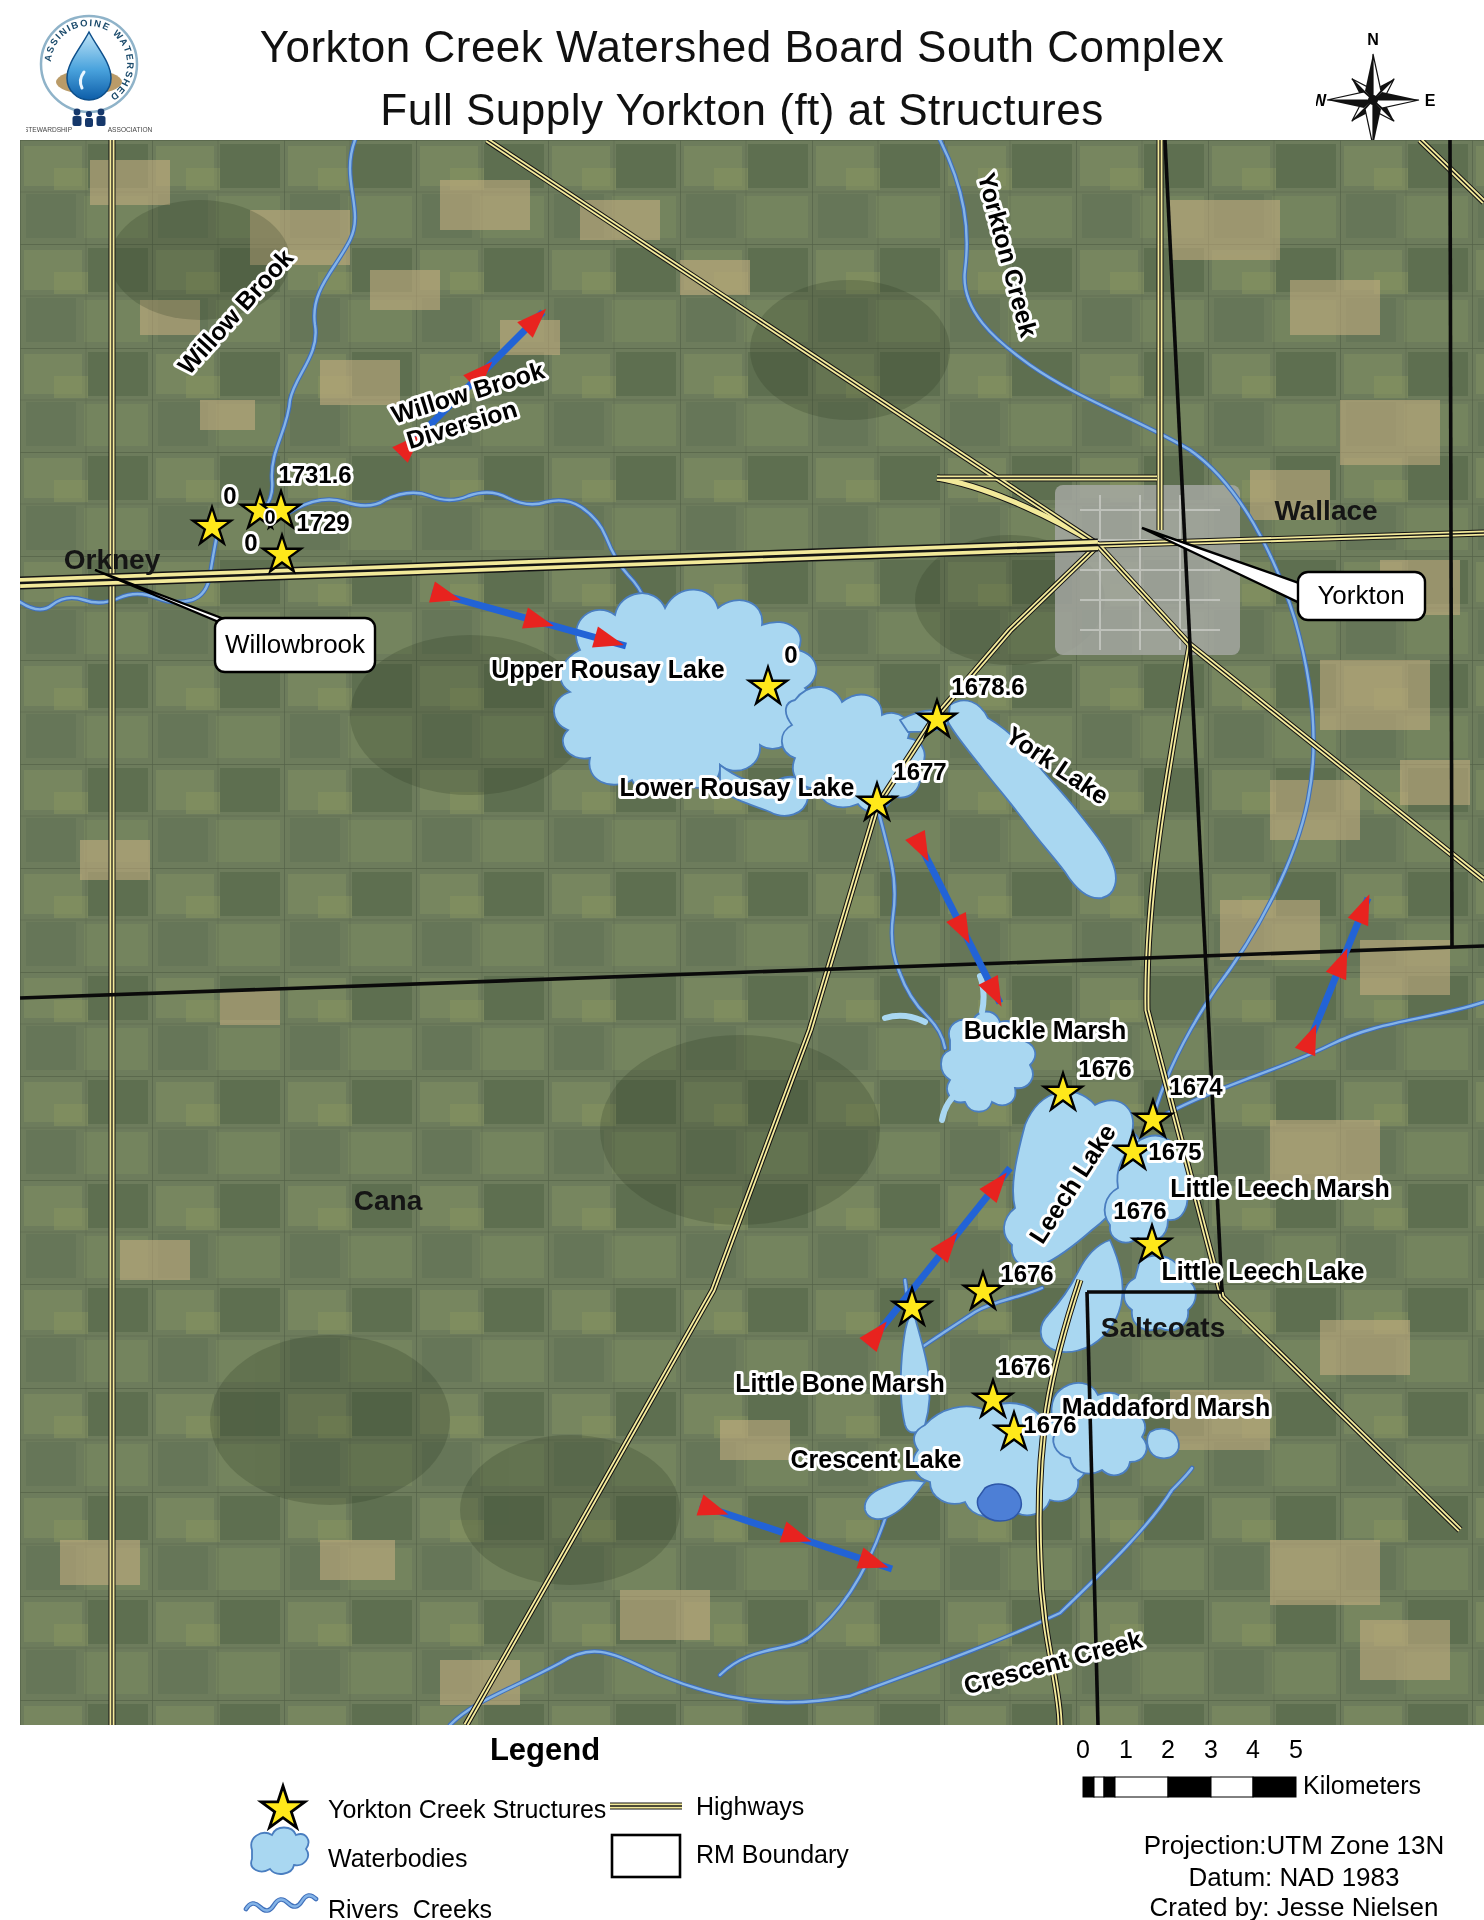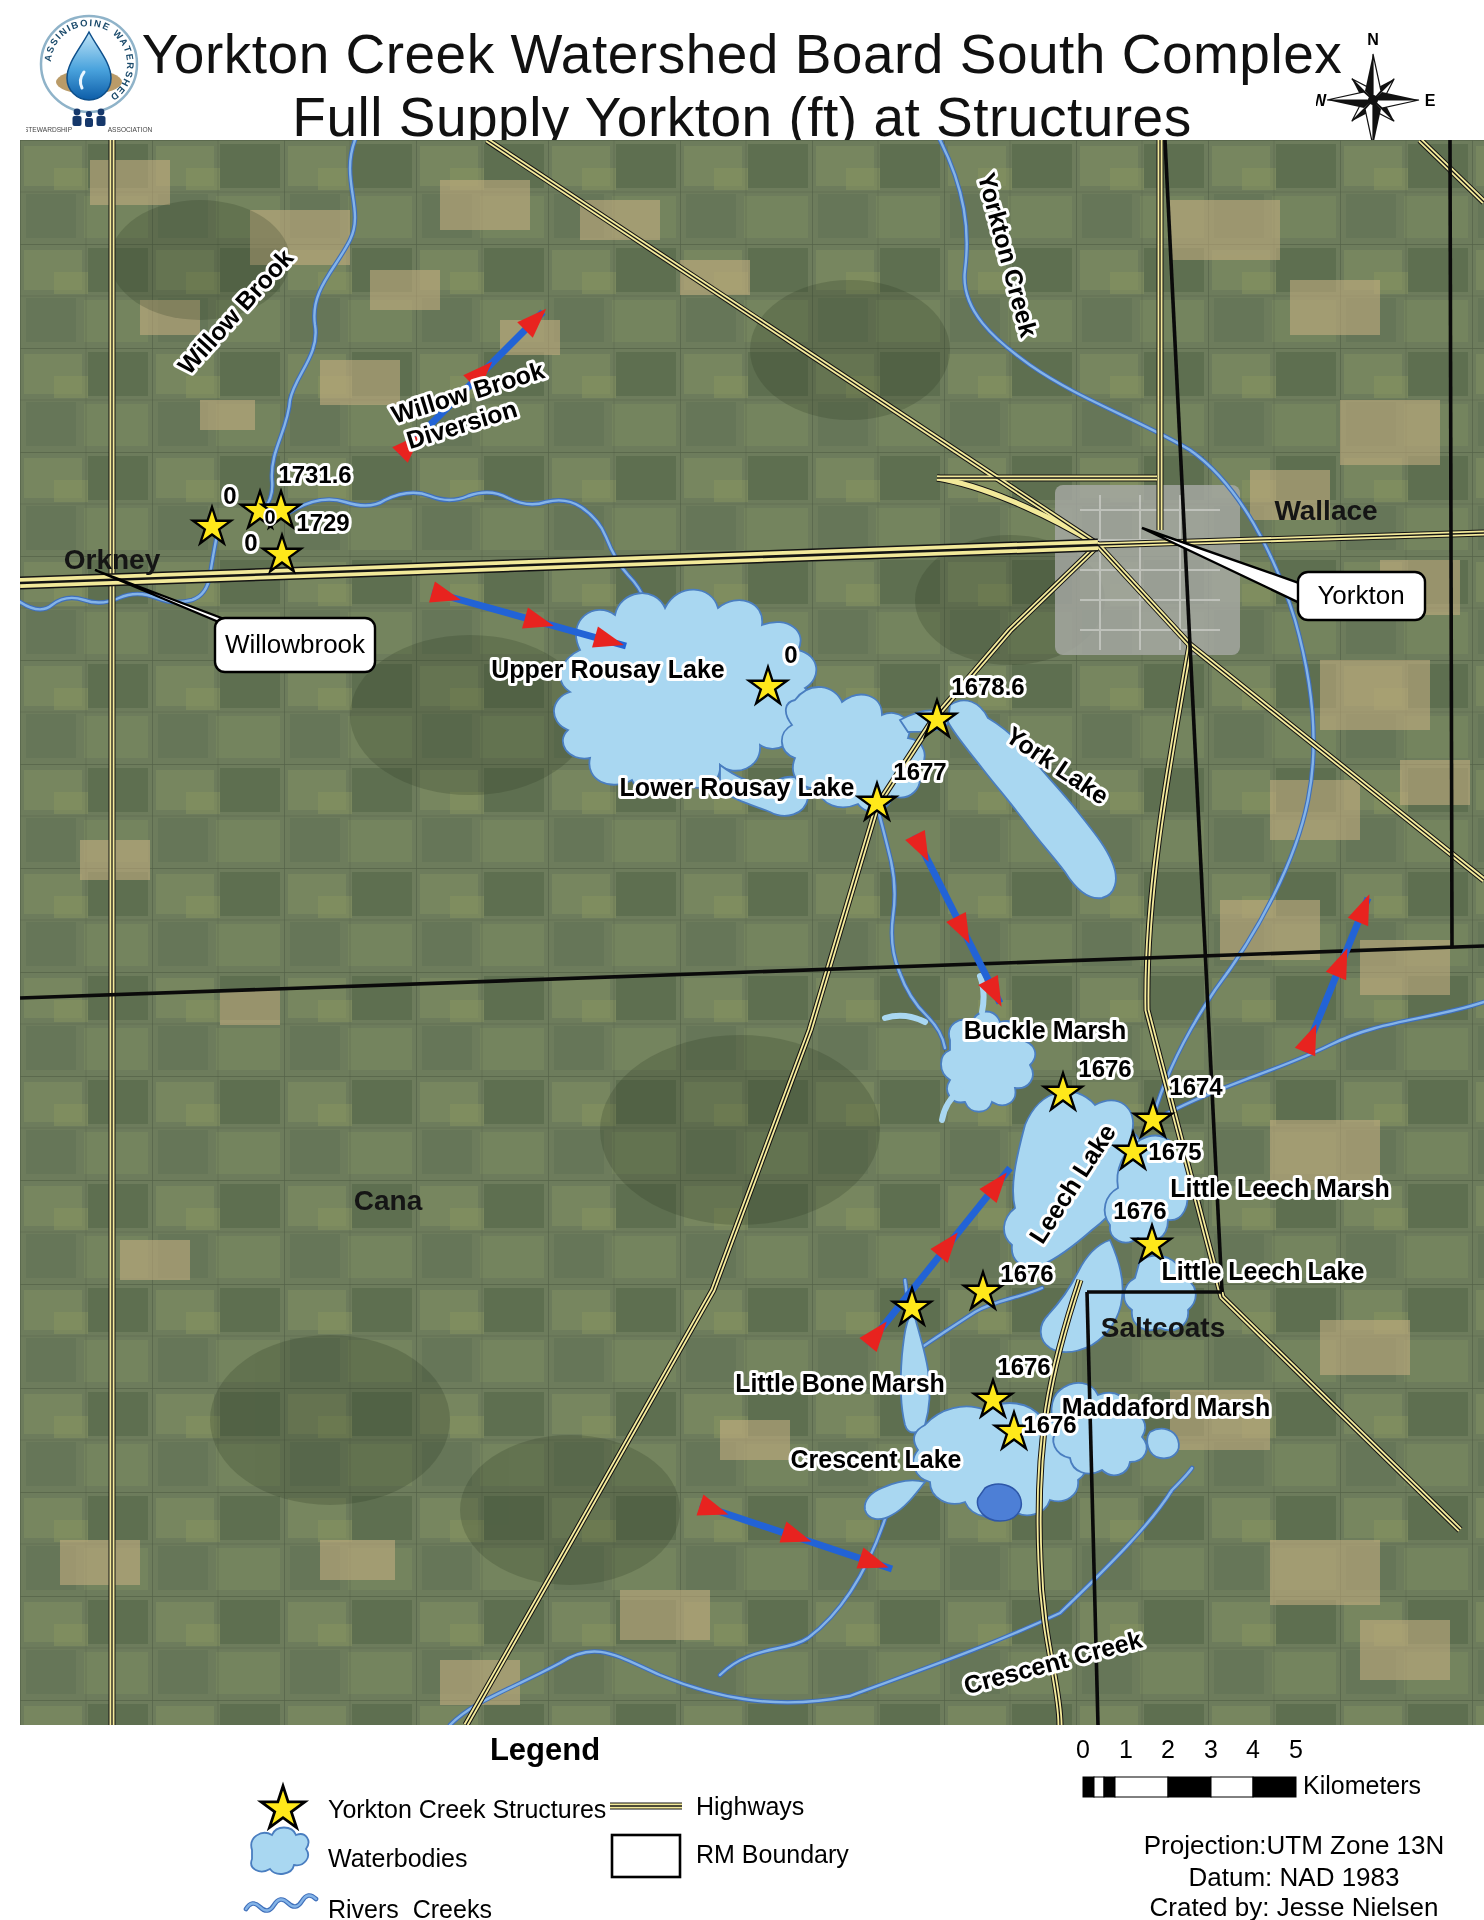--- a/index.html
+++ b/index.html
@@ -1,20 +1,20 @@
 <!DOCTYPE html>
 <html><head>
 <meta charset="utf-8">
 <style>
   html,body{margin:0;padding:0;background:#fff;}
   #page{position:relative;width:1484px;height:1920px;background:#fff;overflow:hidden;
         font-family:"Liberation Sans","DejaVu Sans",sans-serif;}
   #header{position:absolute;left:0;top:0;width:1484px;height:140px;background:#fff;}
   .title-line{position:absolute;width:1484px;text-align:center;color:#111;
-        font-size:55px;letter-spacing:.5px;}
+        font-size:44px;letter-spacing:.5px;}
   #title1{top:22px;}
   #title2{top:85px;}
   #logo-box{position:absolute;left:26px;top:6px;}
   #compass-box{position:absolute;left:1316px;top:12px;}
   #map-wrap{position:absolute;left:20px;top:140px;width:1464px;height:1585px;}
   #legend-wrap{position:absolute;left:0;top:1725px;width:1484px;height:227px;background:#fff;border-radius:28px;}
   svg text{font-family:"Liberation Sans","DejaVu Sans",sans-serif;}
   .halo{font-weight:bold;font-size:25px;fill:#000;stroke:#fff;stroke-width:6px;
         paint-order:stroke;stroke-linejoin:round;text-anchor:middle;}
   .val{font-weight:bold;font-size:24px;fill:#000;stroke:#fff;stroke-width:6px;

